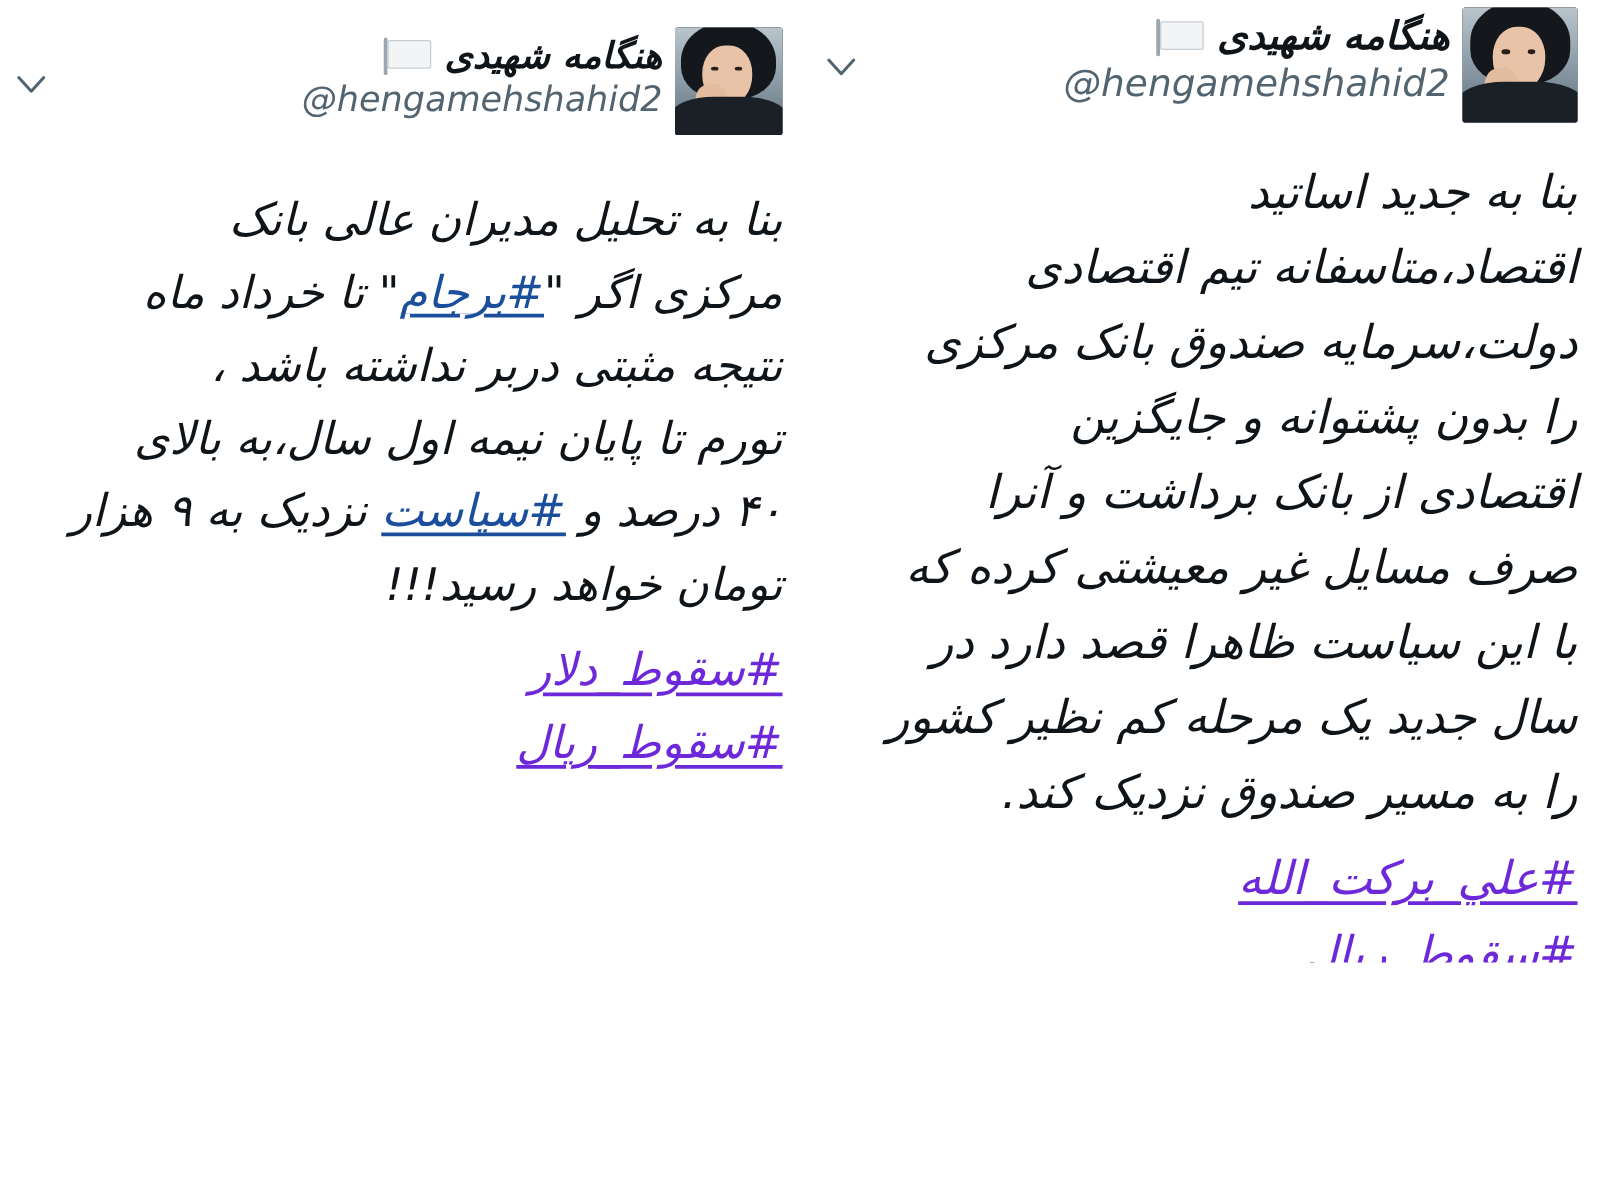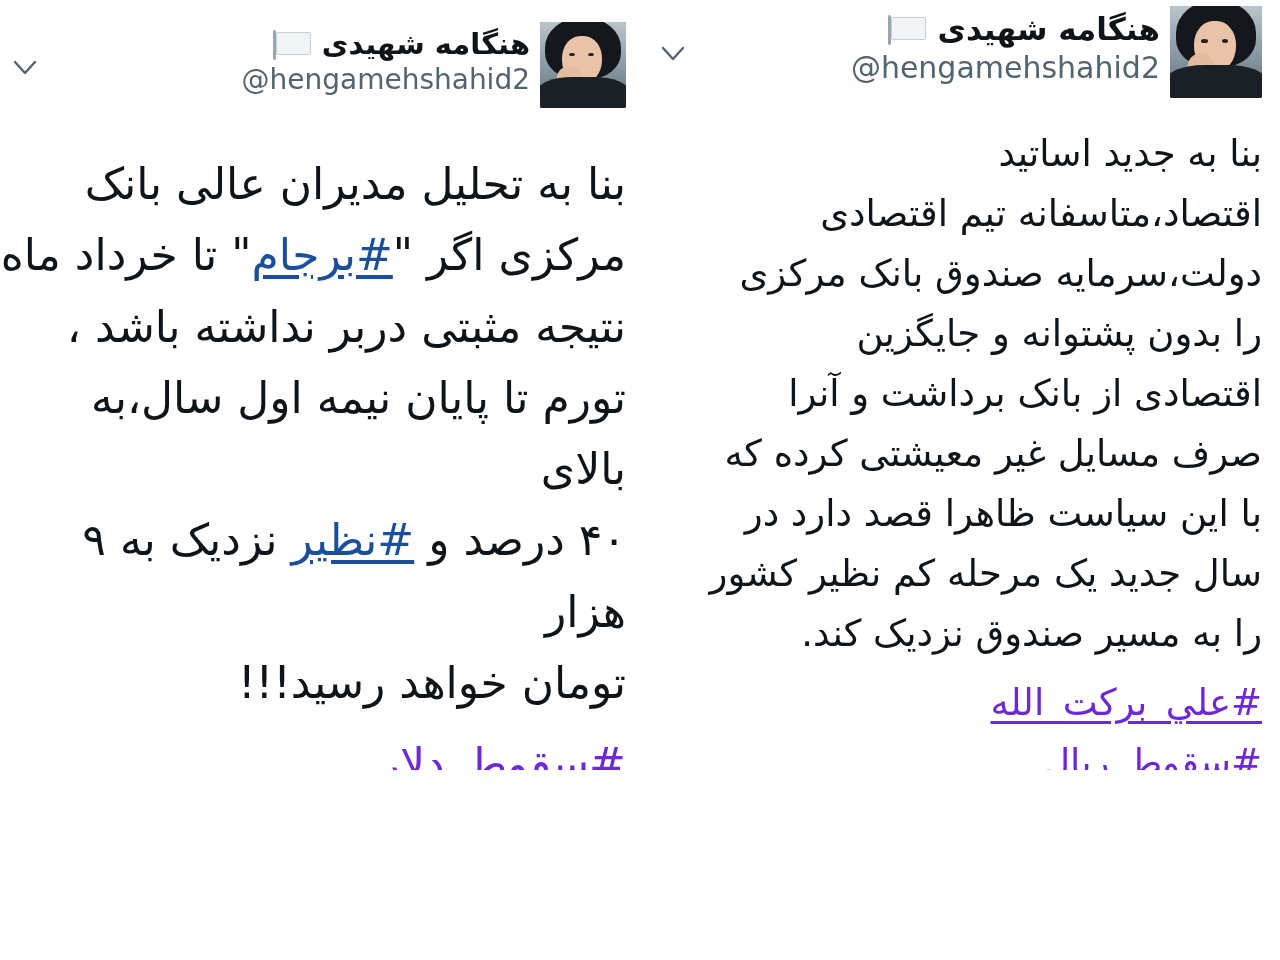--- a/index.html
+++ b/index.html
@@ -21,20 +21,21 @@
     background: #ffffff;
   }
 
   
   .tweet {
     box-sizing: border-box;
     height: 770px;
     background: #ffffff;
     position: relative;
     overflow: hidden;
+    font-style: italic;
   }
 
   .tweet-right {
     width: 640px;
     padding: 6px 18px 0 10px;
   }
 
   .tweet-left {
     width: 640px;
     padding: 22px 14px 0 0;
@@ -197,21 +198,21 @@
     direction: rtl;
     text-align: right;
     color: #0f1419;
     font-size: 37px;
     line-height: 1.62;
     margin-top: 26px;
     word-wrap: break-word;
   }
 
   .tweet-left .tweet-body {
-    font-size: 44px;
+    font-size: 36px;
     line-height: 1.62;
     margin-top: 40px;
   }
 
   .tweet-body .line { display: block; }
 
   .link {
     color: #1b4f9c;
     text-decoration: underline;
     text-underline-offset: 5px;
@@ -309,21 +310,21 @@
     </div>
 
     <div class="tweet-body">
       <span class="line">بنا به تحلیل مدیران عالی بانک</span>
       <span class="line">
         <span>مرکزی اگر "</span><span class="link">#برجام</span><span>" تا خرداد ماه</span>
       </span>
       <span class="line">نتیجه مثبتی دربر نداشته باشد ،</span>
       <span class="line">تورم تا پایان نیمه اول سال،به بالای</span>
       <span class="line">
-        <span>۴۰ درصد و </span><span class="link">#نظیر</span><span> نزدیک به ۹ هزار</span>
+        <span>۴۰ درصد و </span><span class="link">#سیاست</span><span> نزدیک به ۹ هزار</span>
       </span>
       <span class="line">تومان خواهد رسید!!!</span>
       <div class="hashtags">
         <span class="tag">#سقوط_دلار</span>
         <span class="tag">#سقوط_ریال</span>
       </div>
     </div>
   </div>
 
 </div>

